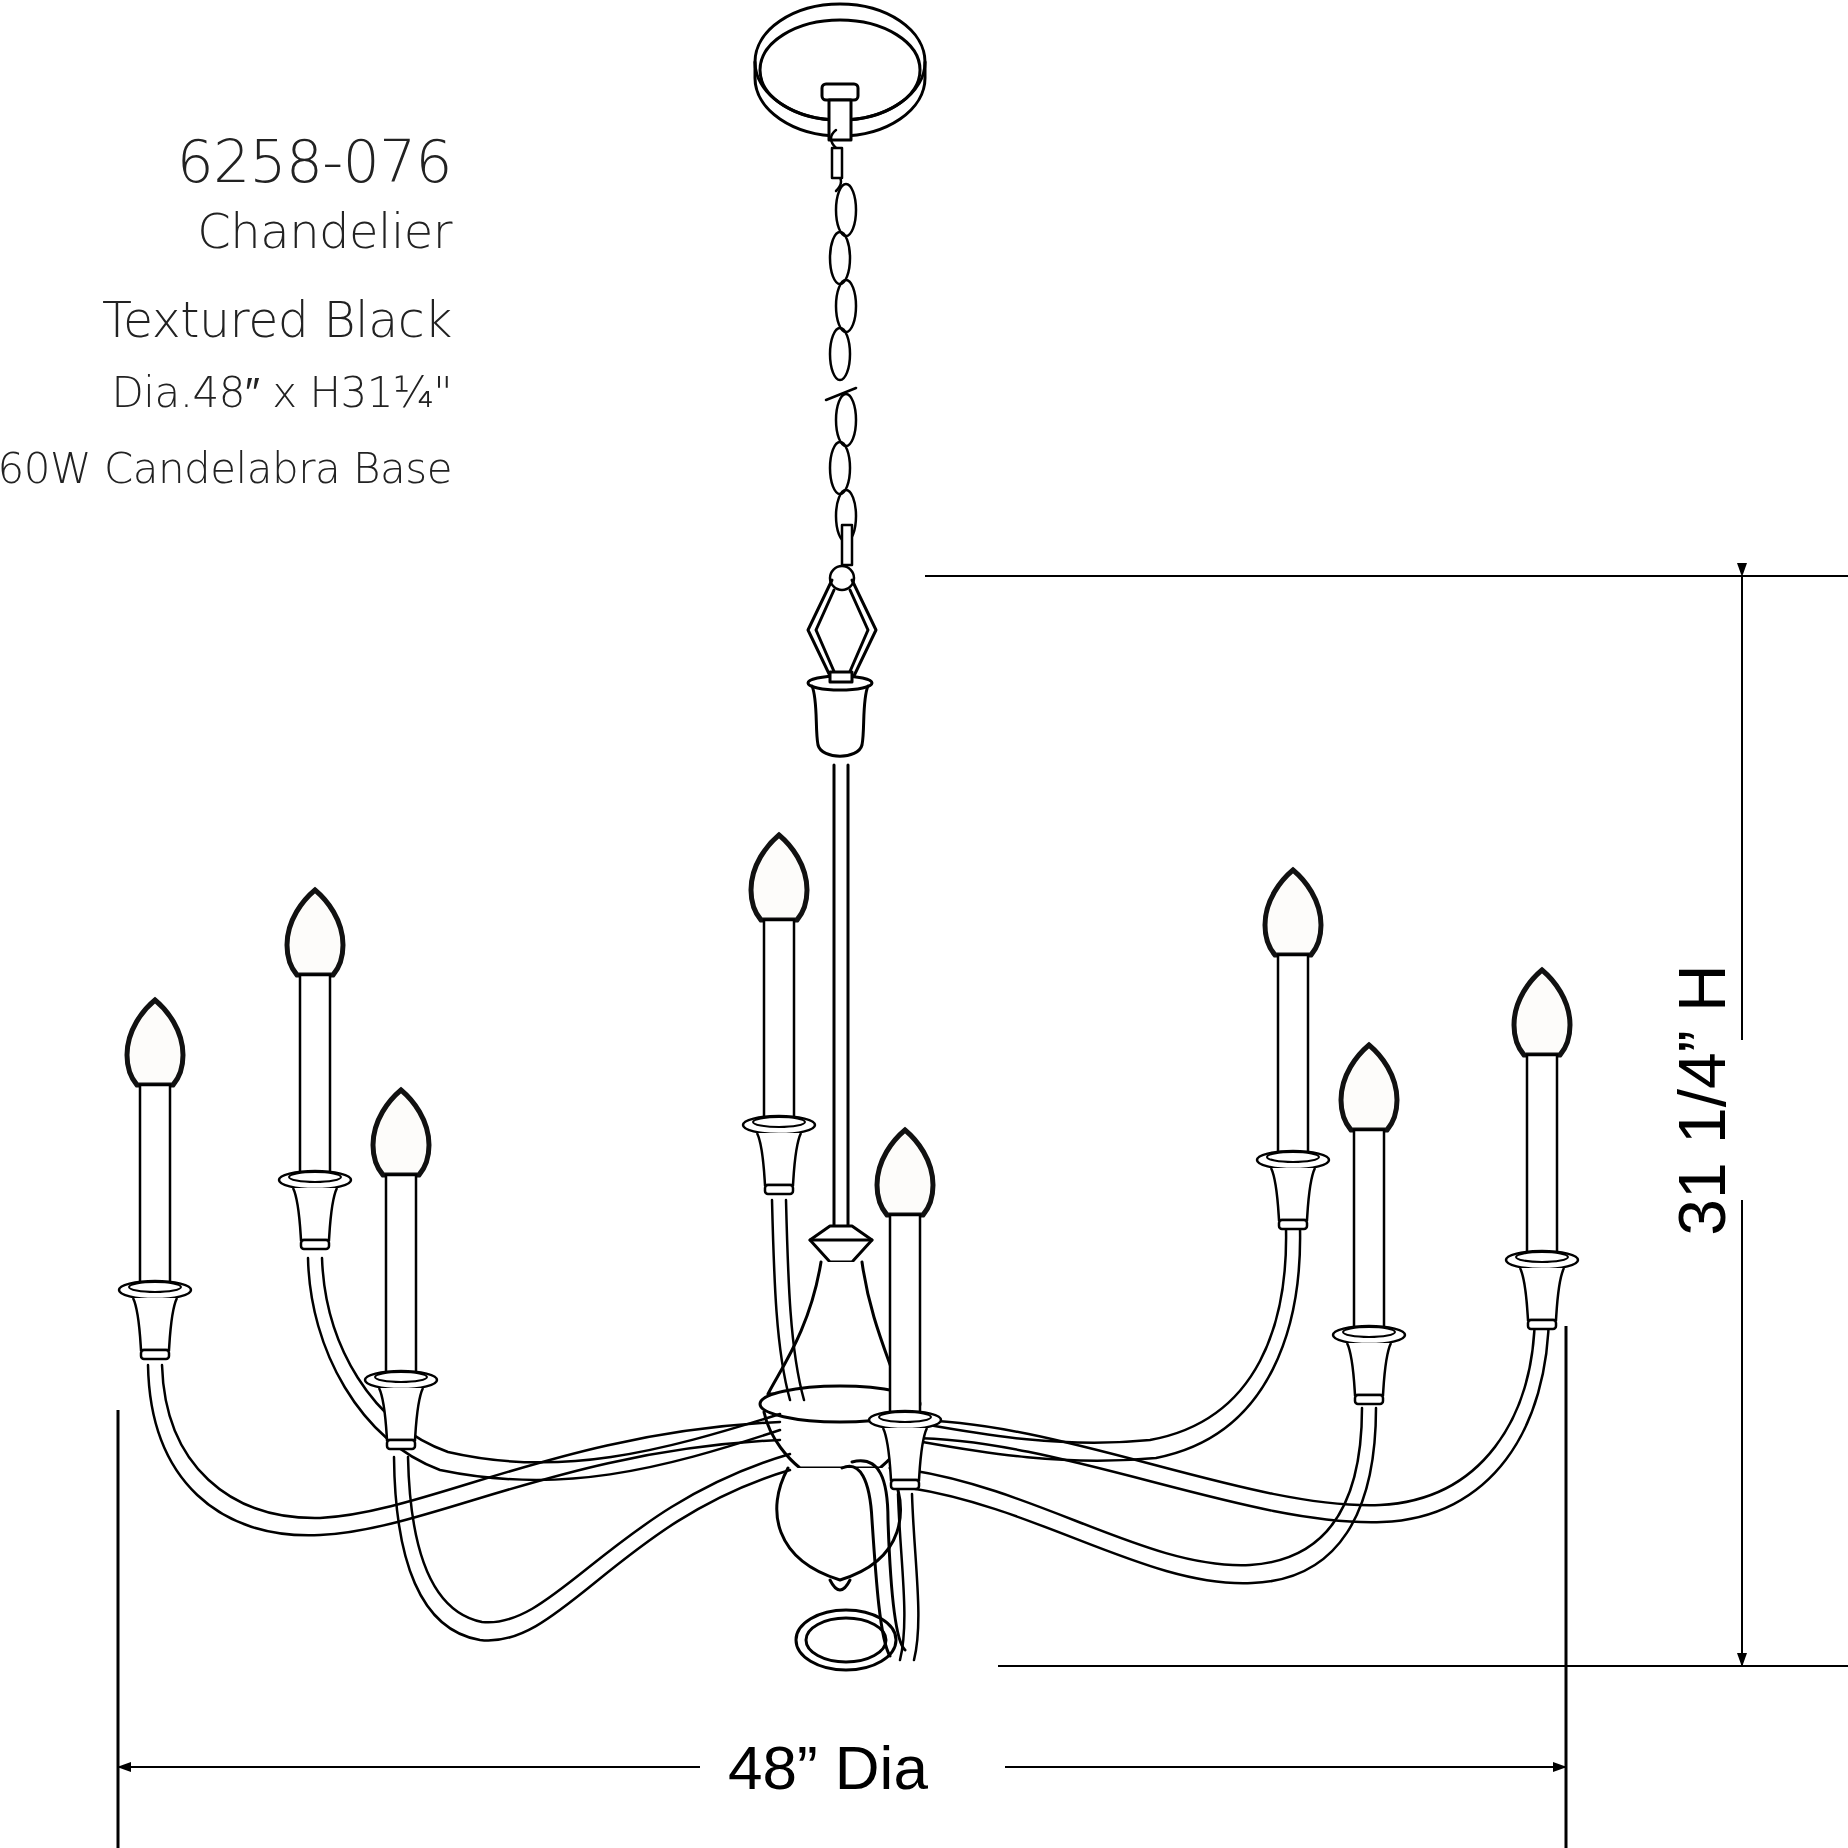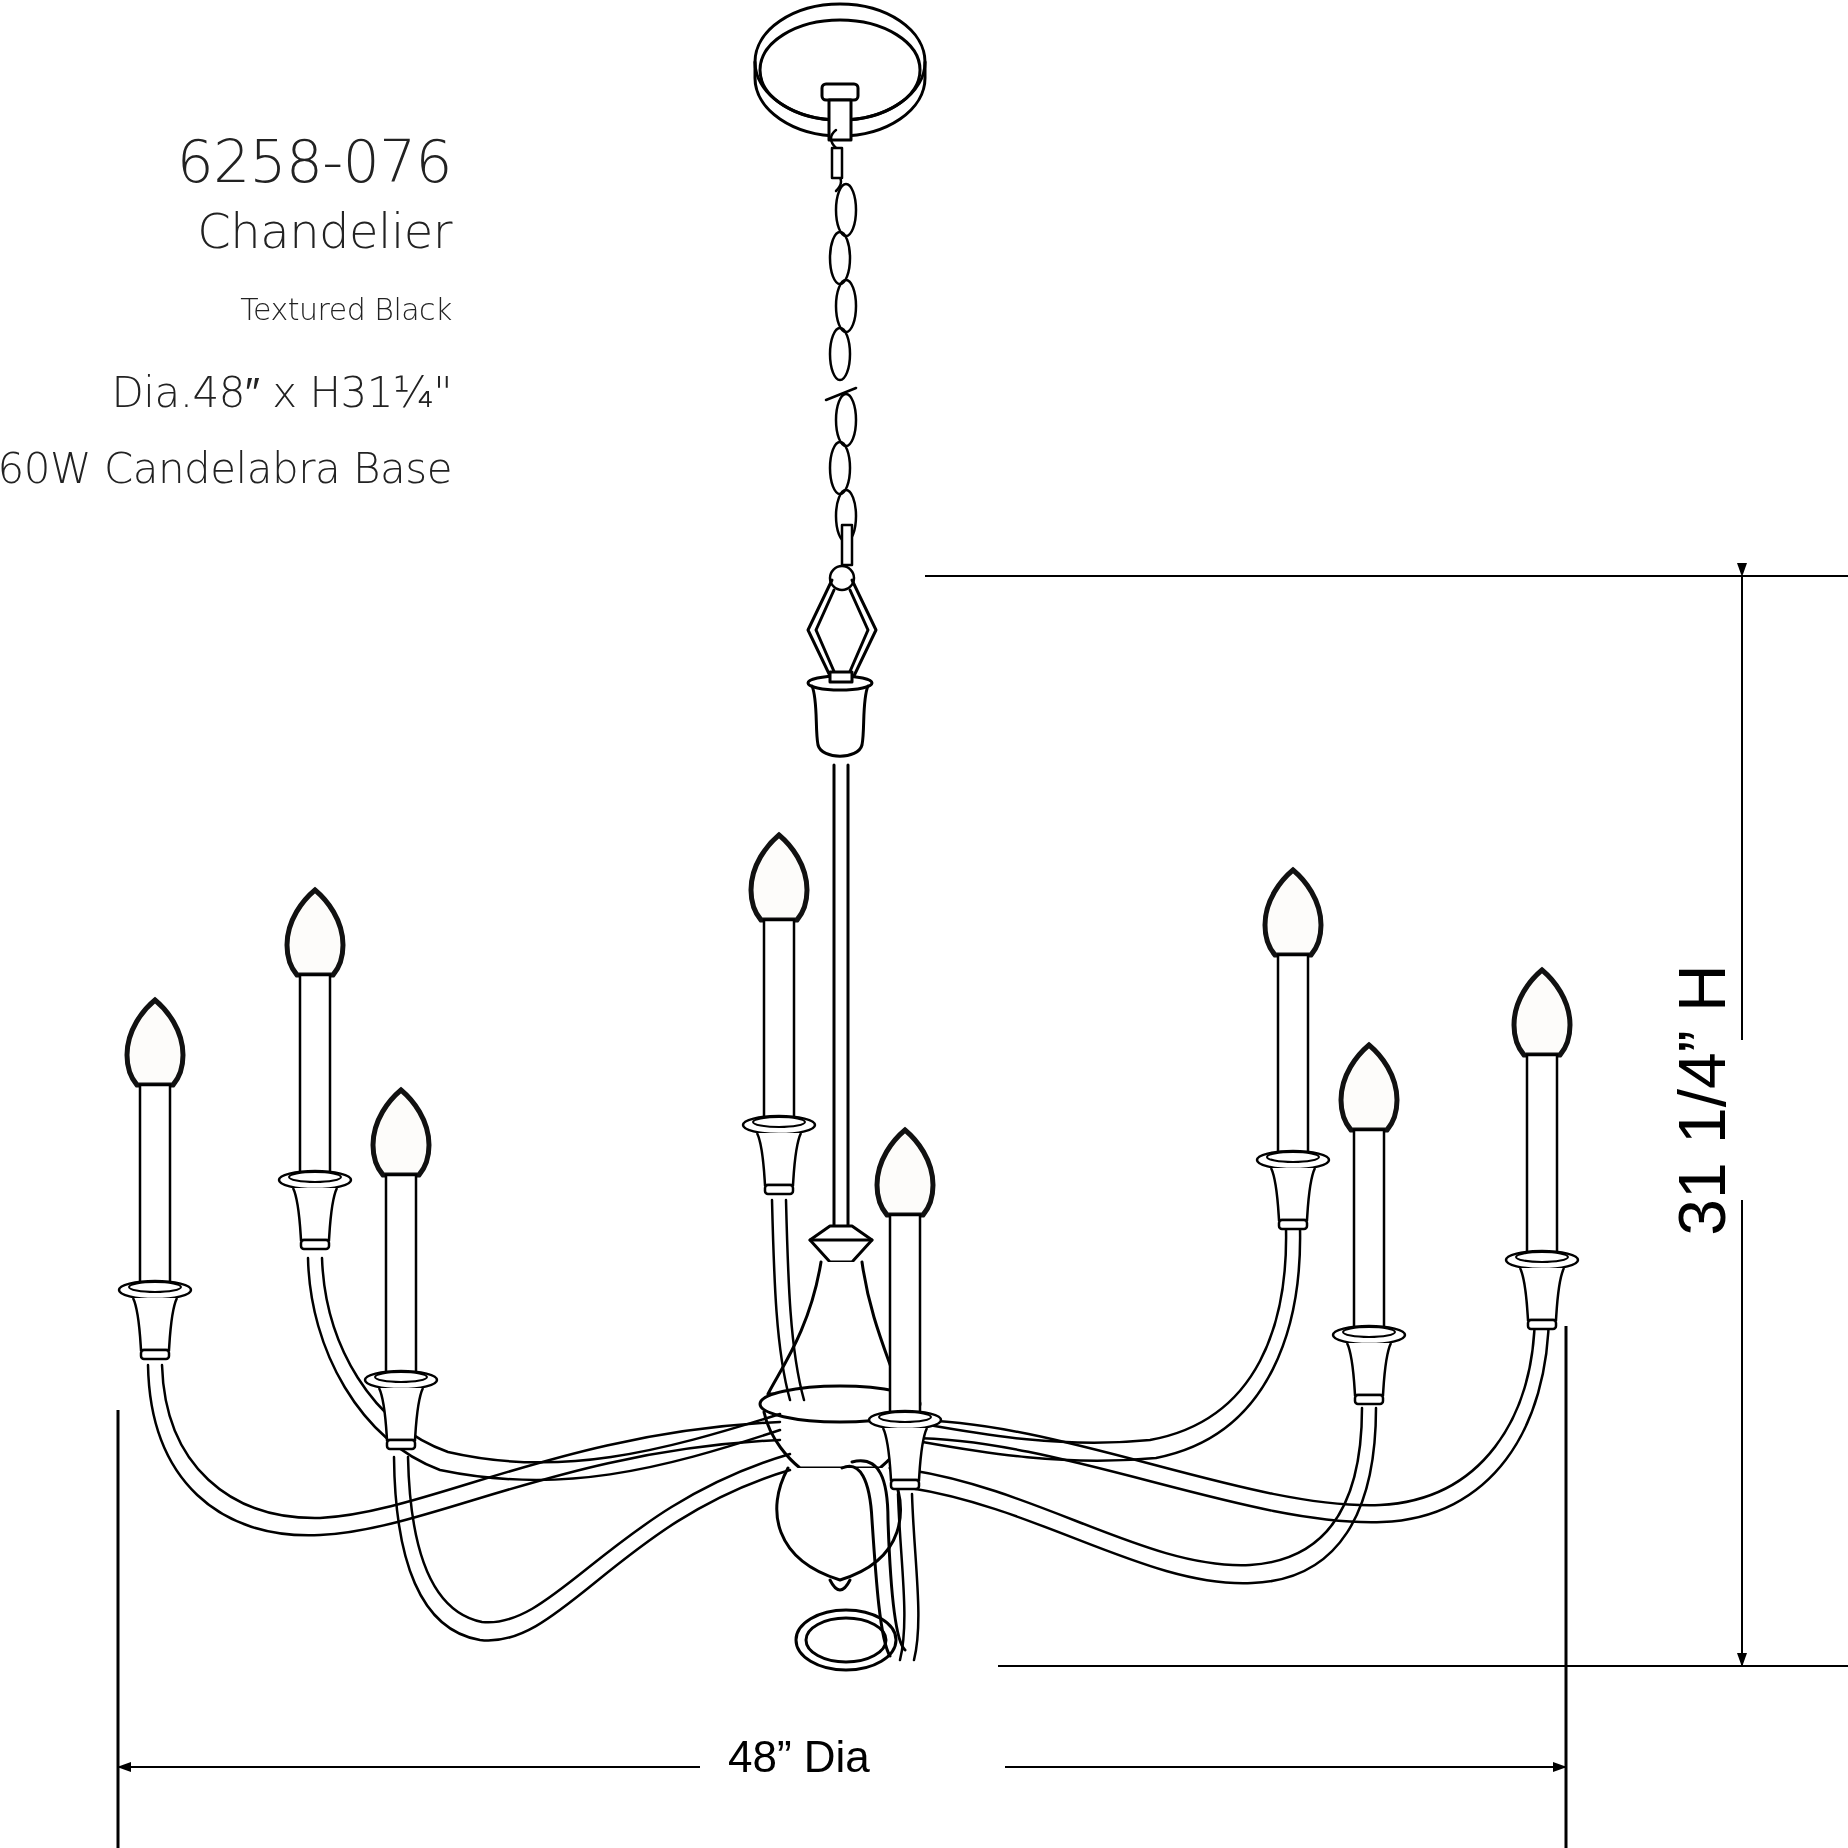--- a/index.html
+++ b/index.html
@@ -1,25 +1,25 @@
 <!DOCTYPE html>
 <html><head>
 <meta charset="utf-8">
 <style>
   html, body { margin:0; padding:0; background:#ffffff; }
   body { width:1848px; height:1848px; position:relative; overflow:hidden; font-family:"Liberation Sans", sans-serif; color:#1a1a1a; }
   .spec { position:absolute; right:1396px; text-align:center; white-space:nowrap; font-family:"DejaVu Sans", sans-serif; font-weight:300; color:#222; letter-spacing:-0.5px; }
   #model { top:128px; font-size:58px; }
   #name { top:203px; font-size:48px; }
-  #finish { top:292px; font-size:30px; }
+  #finish { top:292px; font-size:49px; }
   #size { top:368px; font-size:42px; }
   #bulbs { top:444px; font-size:42px; }
   svg#drawing { position:absolute; left:0; top:0; }
   .dimlabel { position:absolute; font-family:"Liberation Sans", sans-serif; color:#000; white-space:nowrap; }
-  #dia-label { left:728px; top:1732px; font-size:44px; }
+  #dia-label { left:728px; top:1732px; font-size:62px; }
   #height-label { left:1664px; top:1100px; font-size:66px; transform-origin:left top; transform:rotate(-90deg) translate(-50%, 0); }
 </style>
 </head>
 <body>
 
 <div id="model" class="spec">6258-076</div>
 <div id="name" class="spec">Chandelier</div>
 <div id="finish" class="spec">Textured Black</div>
 <div id="size" class="spec">Dia.48″ x H31¼"</div>
 <div id="bulbs" class="spec">8-60W Candelabra Base</div>

